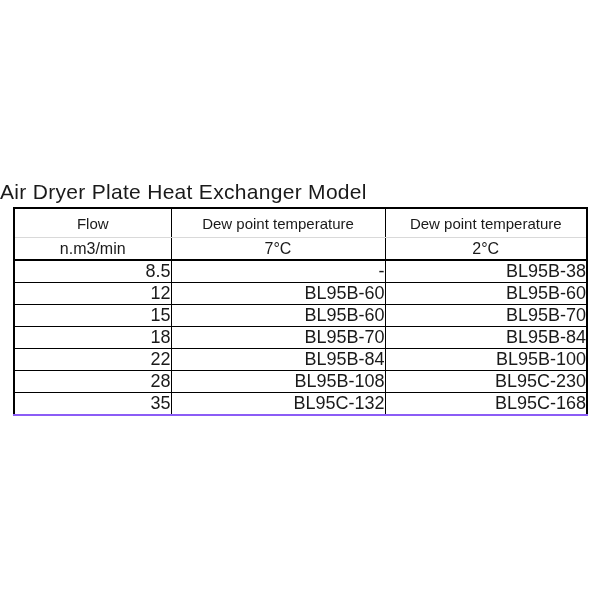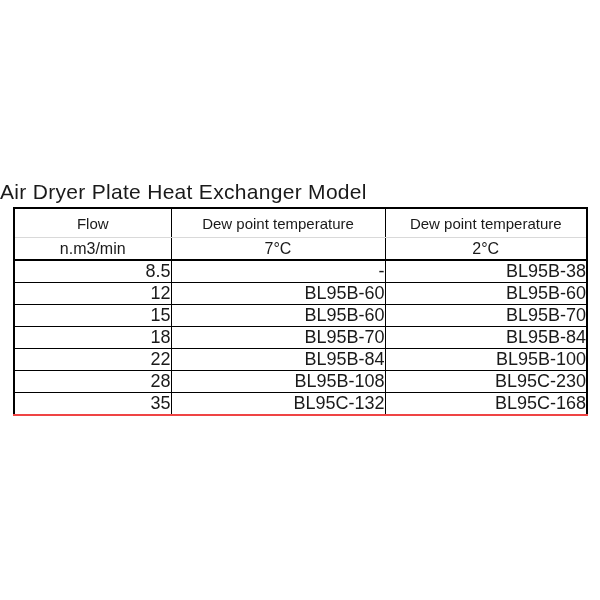--- a/index.html
+++ b/index.html
@@ -68,21 +68,21 @@
     font-size: 16px;
     border-bottom: 2px solid #000000; 
   }
   tr.data-row td {
     height: 21px;
     font-size: 18px;
     border-bottom: 1px solid #000000;
     text-align: right;
   }
   tr.data-row:last-child td {
-    border-bottom: 2px solid #ef4444;
+    border-bottom: 2px solid #8b5cf6;
   }
 </style>
 </head>
 <body>
 
 <div class="canvas">
 
   <div class="page-title">Air Dryer Plate Heat Exchanger Model</div>
 
   <table class="model-table">

